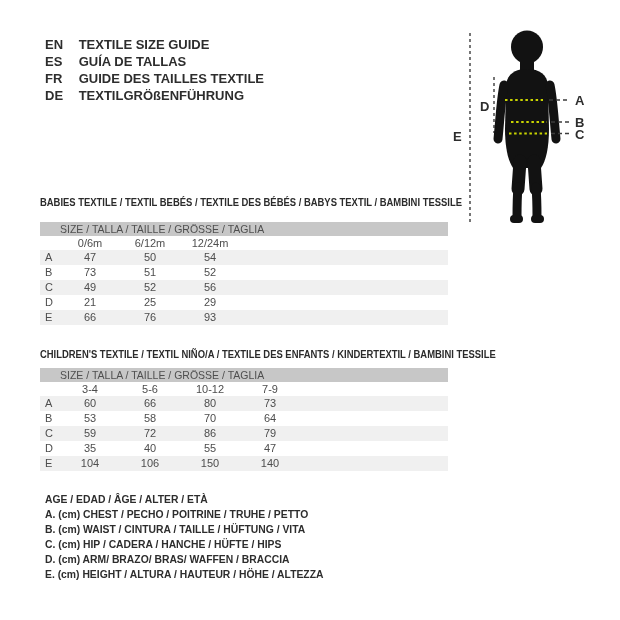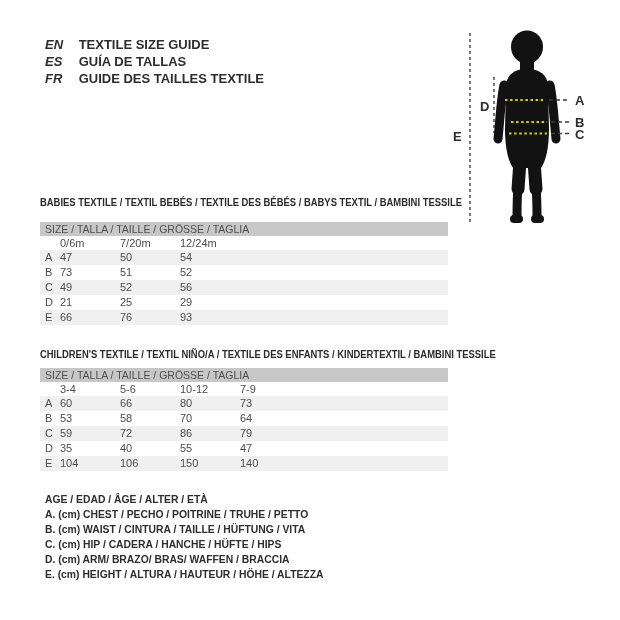--- a/index.html
+++ b/index.html
@@ -2,39 +2,39 @@
 <html><head>
 <meta charset="utf-8">
 <style>
   html,body{margin:0;padding:0;background:#fff;}
   body{width:620px;height:620px;font-family:"Liberation Sans","DejaVu Sans",sans-serif;}
   .canvas{position:relative;width:620px;height:620px;background:#fff;overflow:hidden;}
 
   
   .lang{position:absolute;left:45px;top:36px;color:#2d2d2d;font-weight:bold;font-size:13px;}
   .lang-row{height:17px;line-height:17px;white-space:nowrap;}
-  .lang-code{display:inline-block;width:30px;font-style:italic;}
+  .lang-code{display:inline-block;width:30px;}
 
   
   .heading{position:absolute;left:40px;font-size:11.5px;font-weight:bold;color:#2b2b2b;
            white-space:nowrap;transform:scaleX(0.82);transform-origin:0 0;}
   .heading.babies{top:196px;}
   .heading.children{top:348px;}
 
   
   .size-table{position:absolute;left:40px;width:408px;font-size:11px;color:#4d4d4d;}
   .size-table.babies{top:222px;}
   .size-table.children{top:368px;}
   .t-band{height:14px;line-height:14px;background:#c7c7c7;color:#4f4f4f;
-          padding-left:5px;font-size:10.5px;white-space:nowrap;}
+          padding-left:20px;font-size:10.5px;white-space:nowrap;}
   .t-row{display:flex;height:15px;line-height:15px;}
   .t-row.colhead{height:14px;line-height:15px;}
   .t-row.stripe{background:#f0f0f0;}
   .t-label{width:15px;padding-left:5px;}
-  .t-cell{width:60px;}
+  .t-cell{width:60px;text-align:center;}
 
   
   .legend{position:absolute;left:45px;top:492px;font-size:11.5px;font-weight:bold;color:#2d2d2d;
           line-height:15px;transform:scaleX(0.9);transform-origin:0 0;}
   .legend div{white-space:nowrap;}
 
   
   .figure-svg{position:absolute;left:440px;top:25px;}
 </style>
 </head>
@@ -47,20 +47,24 @@
       <span class="lang-code">EN</span>
       <span>TEXTILE SIZE GUIDE</span>
     </div>
     <div class="lang-row">
       <span class="lang-code">ES</span>
       <span>GUÍA DE TALLAS</span>
     </div>
     <div class="lang-row">
       <span class="lang-code">FR</span>
       <span>GUIDE DES TAILLES TEXTILE</span>
+    </div>
+    <div class="lang-row">
+      <span class="lang-code">DE</span>
+      <span>TEXTILGRÖßENFÜHRUNG</span>
     </div>
   </div>
 
   <svg class="figure-svg" width="160" height="205" viewBox="0 0 160 205" font-family="Liberation Sans, DejaVu Sans, sans-serif" font-size="13" font-weight="bold">
 
     <line x1="30" y1="8" x2="30" y2="197" stroke="#3c3c3c" stroke-width="1.4" stroke-dasharray="3 3"></line>
     <text x="13" y="116" fill="#2d2d2d">E</text>
 
     <line x1="54" y1="52" x2="54" y2="108" stroke="#3c3c3c" stroke-width="1.4" stroke-dasharray="3 3"></line>
     <text x="40" y="86" fill="#2d2d2d">D</text>
@@ -92,21 +96,21 @@
     <text x="135" y="114" fill="#2d2d2d">C</text>
   </svg>
 
   <div class="heading babies">BABIES TEXTILE / TEXTIL BEBÉS / TEXTILE DES BÉBÉS / BABYS TEXTIL / BAMBINI TESSILE</div>
 
   <div class="size-table babies">
     <div class="t-band">SIZE / TALLA / TAILLE / GRÖSSE / TAGLIA</div>
     <div class="t-row colhead">
       <span class="t-label"></span>
       <span class="t-cell">0/6m</span>
-      <span class="t-cell">7/20m</span>
+      <span class="t-cell">6/12m</span>
       <span class="t-cell">12/24m</span>
     </div>
     <div class="t-row stripe">
       <span class="t-label">A</span>
       <span class="t-cell">47</span>
       <span class="t-cell">50</span>
       <span class="t-cell">54</span>
     </div>
     <div class="t-row">
       <span class="t-label">B</span>

